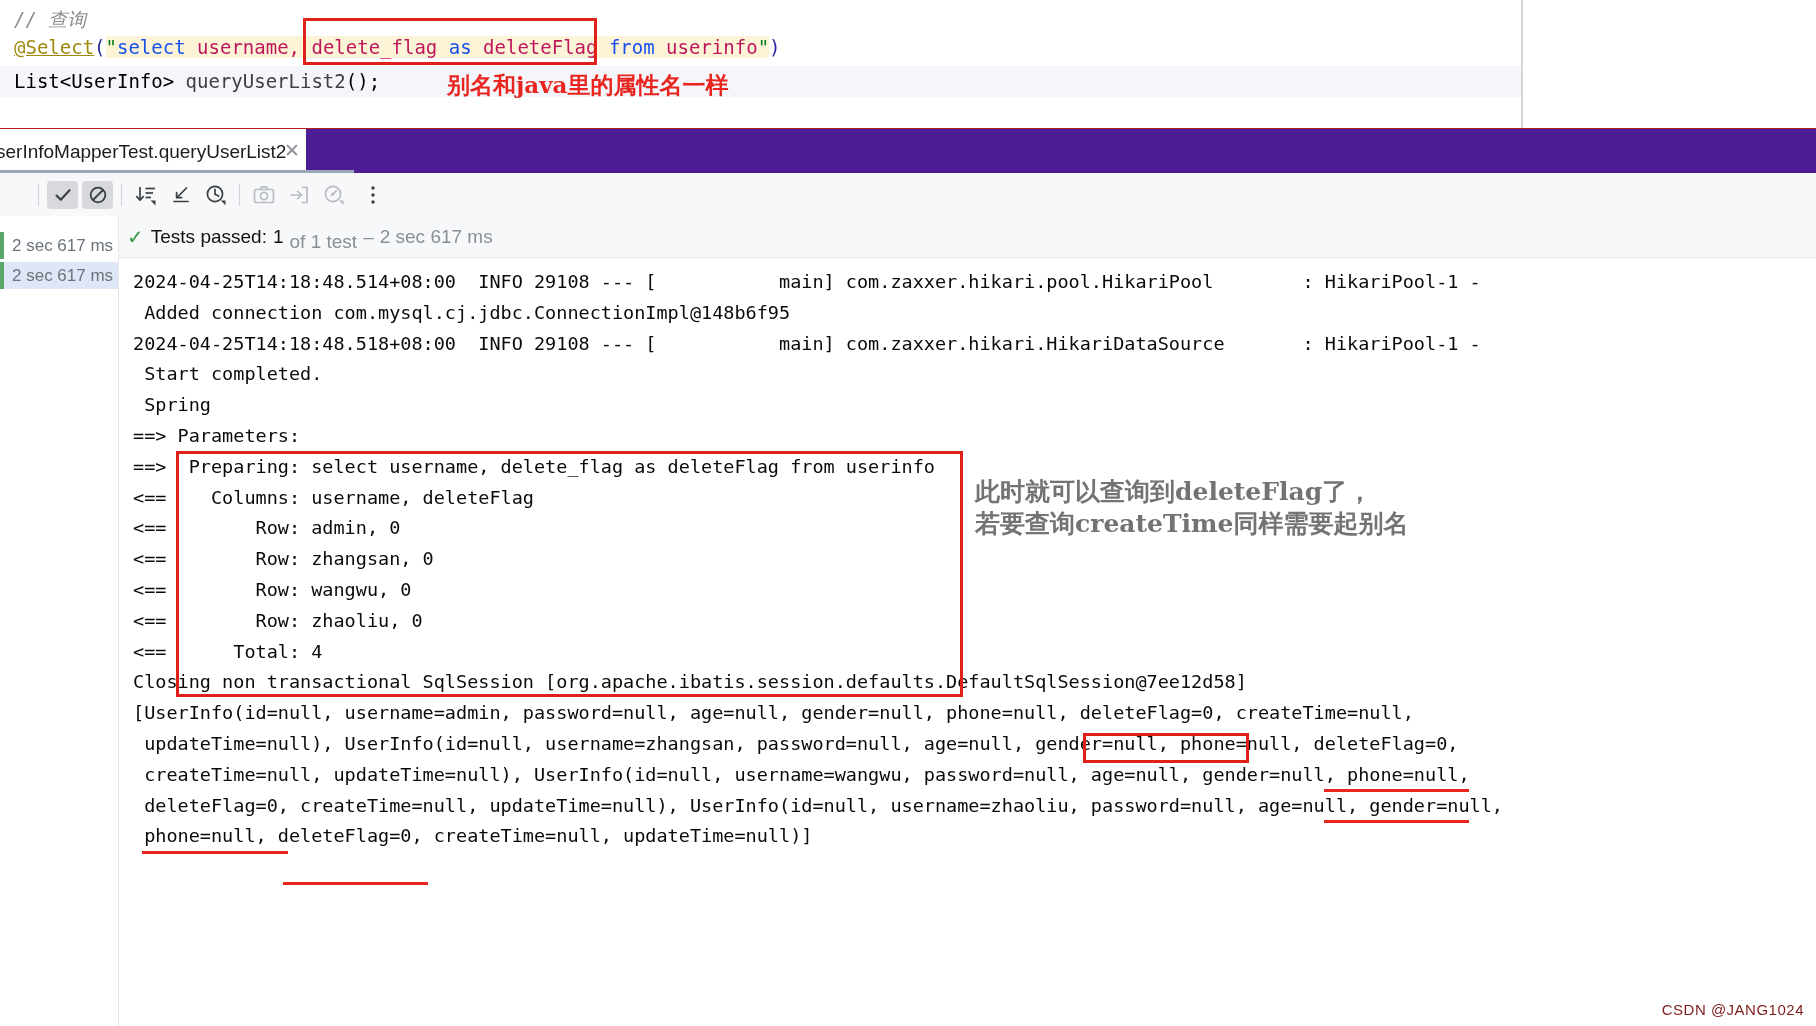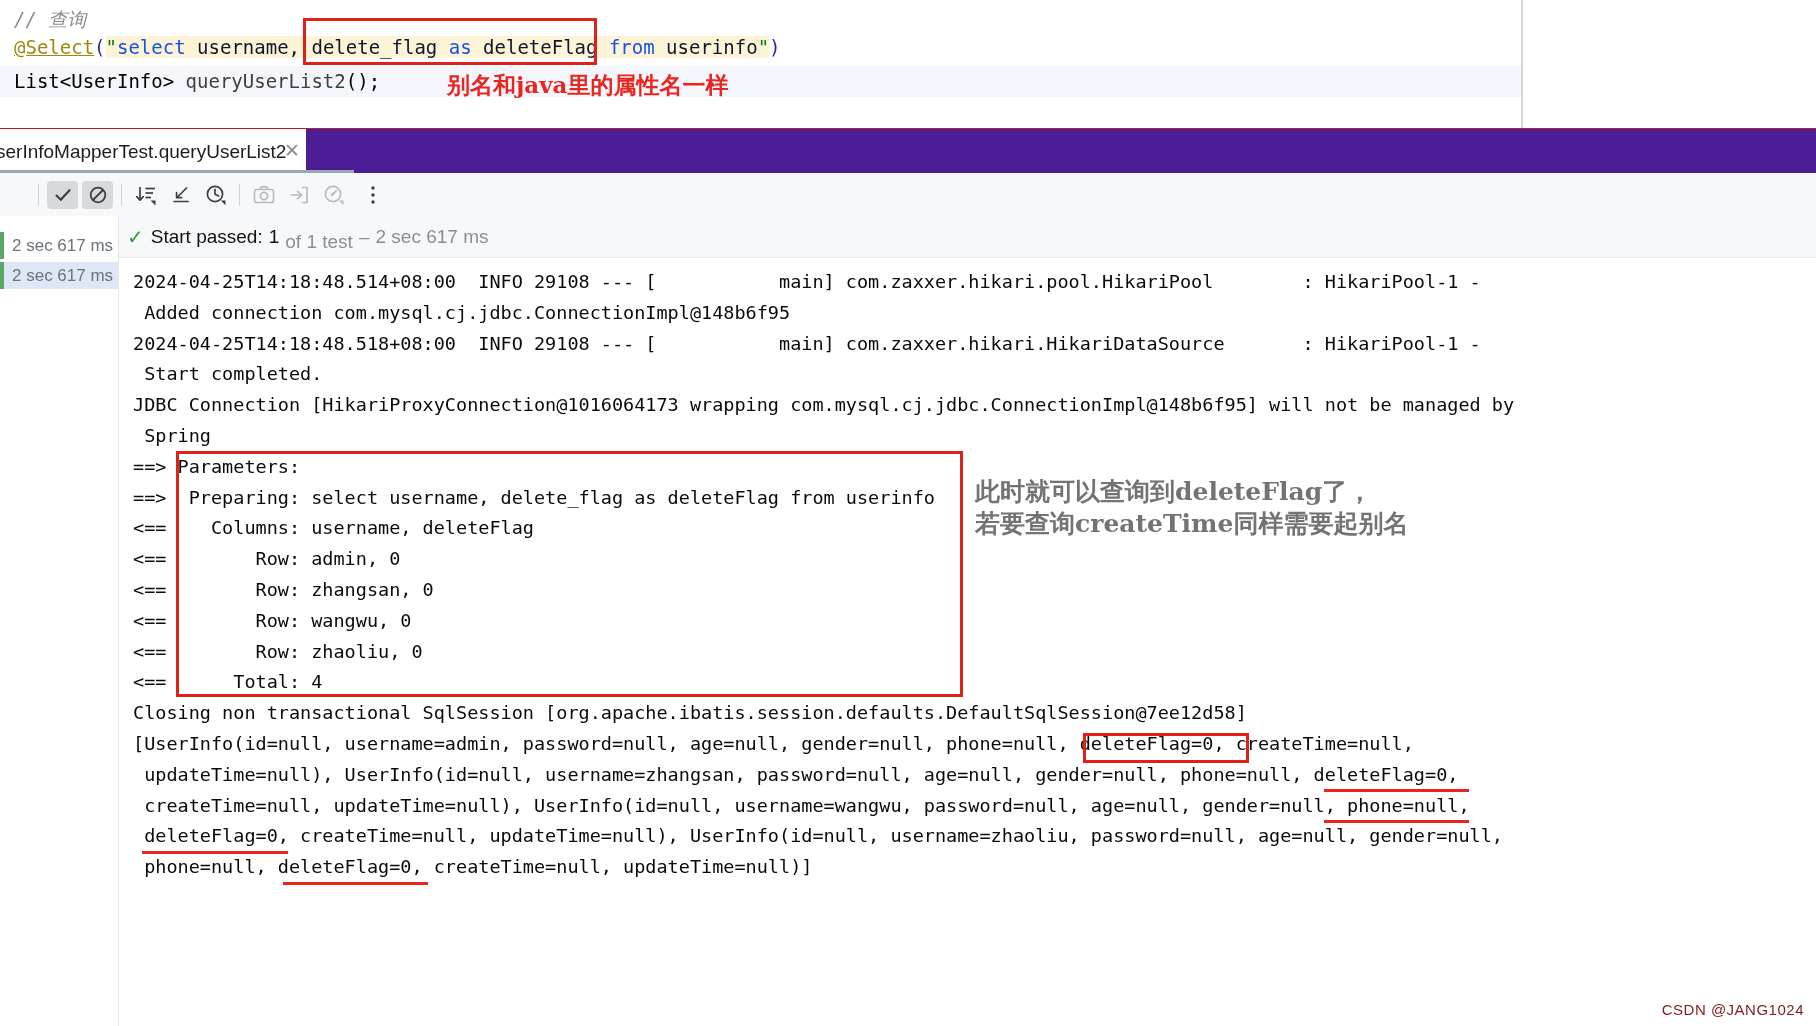--- a/index.html
+++ b/index.html
@@ -40,21 +40,21 @@
     letter-spacing: 0px;
   }
   #code-comment { top: 6px; color: #8c8c8c; font-style: italic; }
   #code-select  { top: 34px; }
   #code-method  { top: 68px; }
 
   .tok-ann   { color: #9e880d; text-decoration: underline; }
   .tok-paren { color: #2a2aa5; }
   .tok-quote { color: #067d17; }
   .tok-str   { color: #1750eb; }
-  .tok-kw    { color: #0f172a; }
+  .tok-kw    { color: #be185d; }
   .tok-plain { color: #000000; }
   .tok-type  { color: #000000; }
   .tok-fn    { color: #404040; }
   .hl-string { background: #fdf3d6; }
 
   
   #code-box-alias {
     position: absolute;
     left: 303px; top: 18px;
     width: 294px; height: 47px;
@@ -376,34 +376,33 @@
     <span class="tree-time">2 sec 617 ms</span>
   </div>
   <div class="tree-row" id="tree-row-1">
     <div class="tree-bar"></div>
     <span class="tree-time">2 sec 617 ms</span>
   </div>
 </div>
 
 <div id="tests-header">
   <span id="tests-check">✓</span>
-  <span class="t-strong">Start passed:</span>
+  <span class="t-strong">Tests passed:</span>
   <span class="t-num" style="margin-left:6px;">1</span>
   <span class="t-dim" style="margin-left:6px;margin-top:11px;">of 1 test</span>
   <span class="t-dim" style="margin-left:6px;">–</span>
   <span class="t-dim" style="margin-left:6px;">2 sec 617 ms</span>
 </div>
 
 <div id="console">
   <div id="console-inner">
     <div class="log-line">2024-04-25T14:18:48.514+08:00  INFO 29108 --- [           main] com.zaxxer.hikari.pool.HikariPool        : HikariPool-1 -</div>
     <div class="log-line"> Added connection com.mysql.cj.jdbc.ConnectionImpl@148b6f95</div>
     <div class="log-line">2024-04-25T14:18:48.518+08:00  INFO 29108 --- [           main] com.zaxxer.hikari.HikariDataSource       : HikariPool-1 -</div>
     <div class="log-line"> Start completed.</div>
-    <div class="log-line">JDBC Connection [HikariProxyConnection@1016064173 wrapping com.mysql.cj.jdbc.ConnectionImpl@148b6f95] will not be managed by</div>
     <div class="log-line"> Spring</div>
     <div class="log-line">==&gt; Parameters: </div>
     <div class="log-line">==&gt;  Preparing: select username, delete_flag as deleteFlag from userinfo</div>
     <div class="log-line">&lt;==    Columns: username, deleteFlag</div>
     <div class="log-line">&lt;==        Row: admin, 0</div>
     <div class="log-line">&lt;==        Row: zhangsan, 0</div>
     <div class="log-line">&lt;==        Row: wangwu, 0</div>
     <div class="log-line">&lt;==        Row: zhaoliu, 0</div>
     <div class="log-line">&lt;==      Total: 4</div>
     <div class="log-line">Closing non transactional SqlSession [org.apache.ibatis.session.defaults.DefaultSqlSession@7ee12d58]</div>

